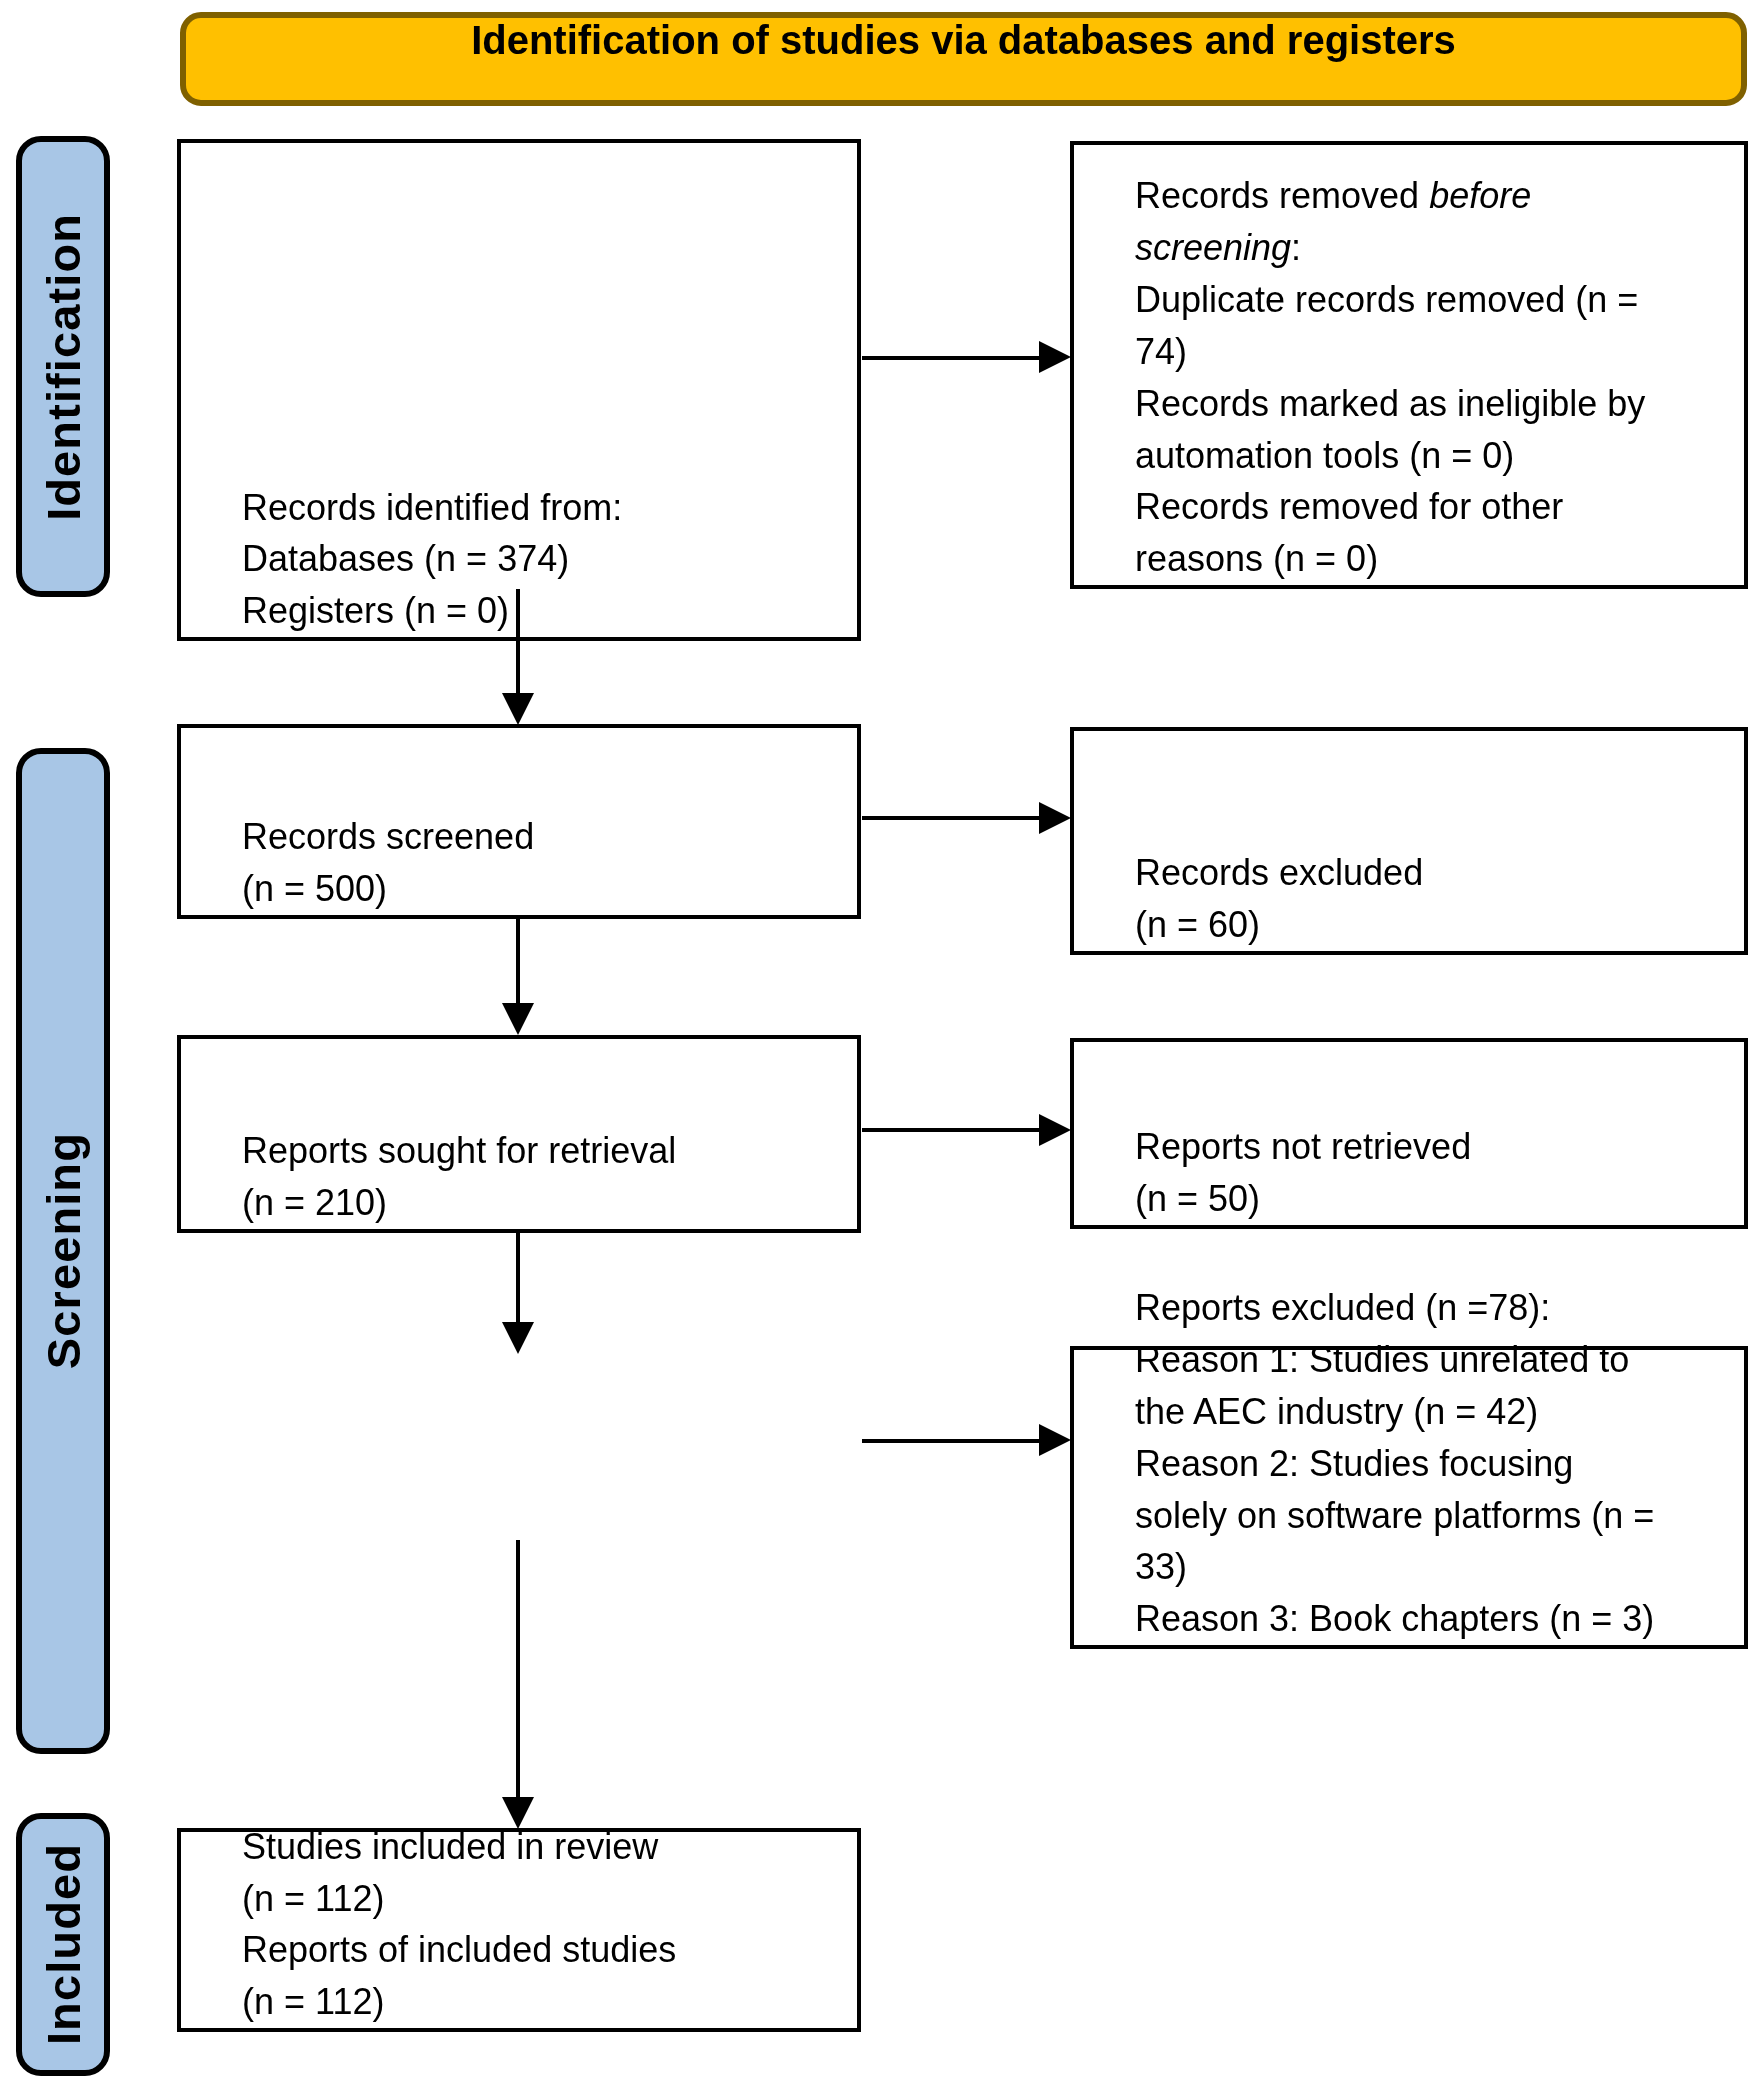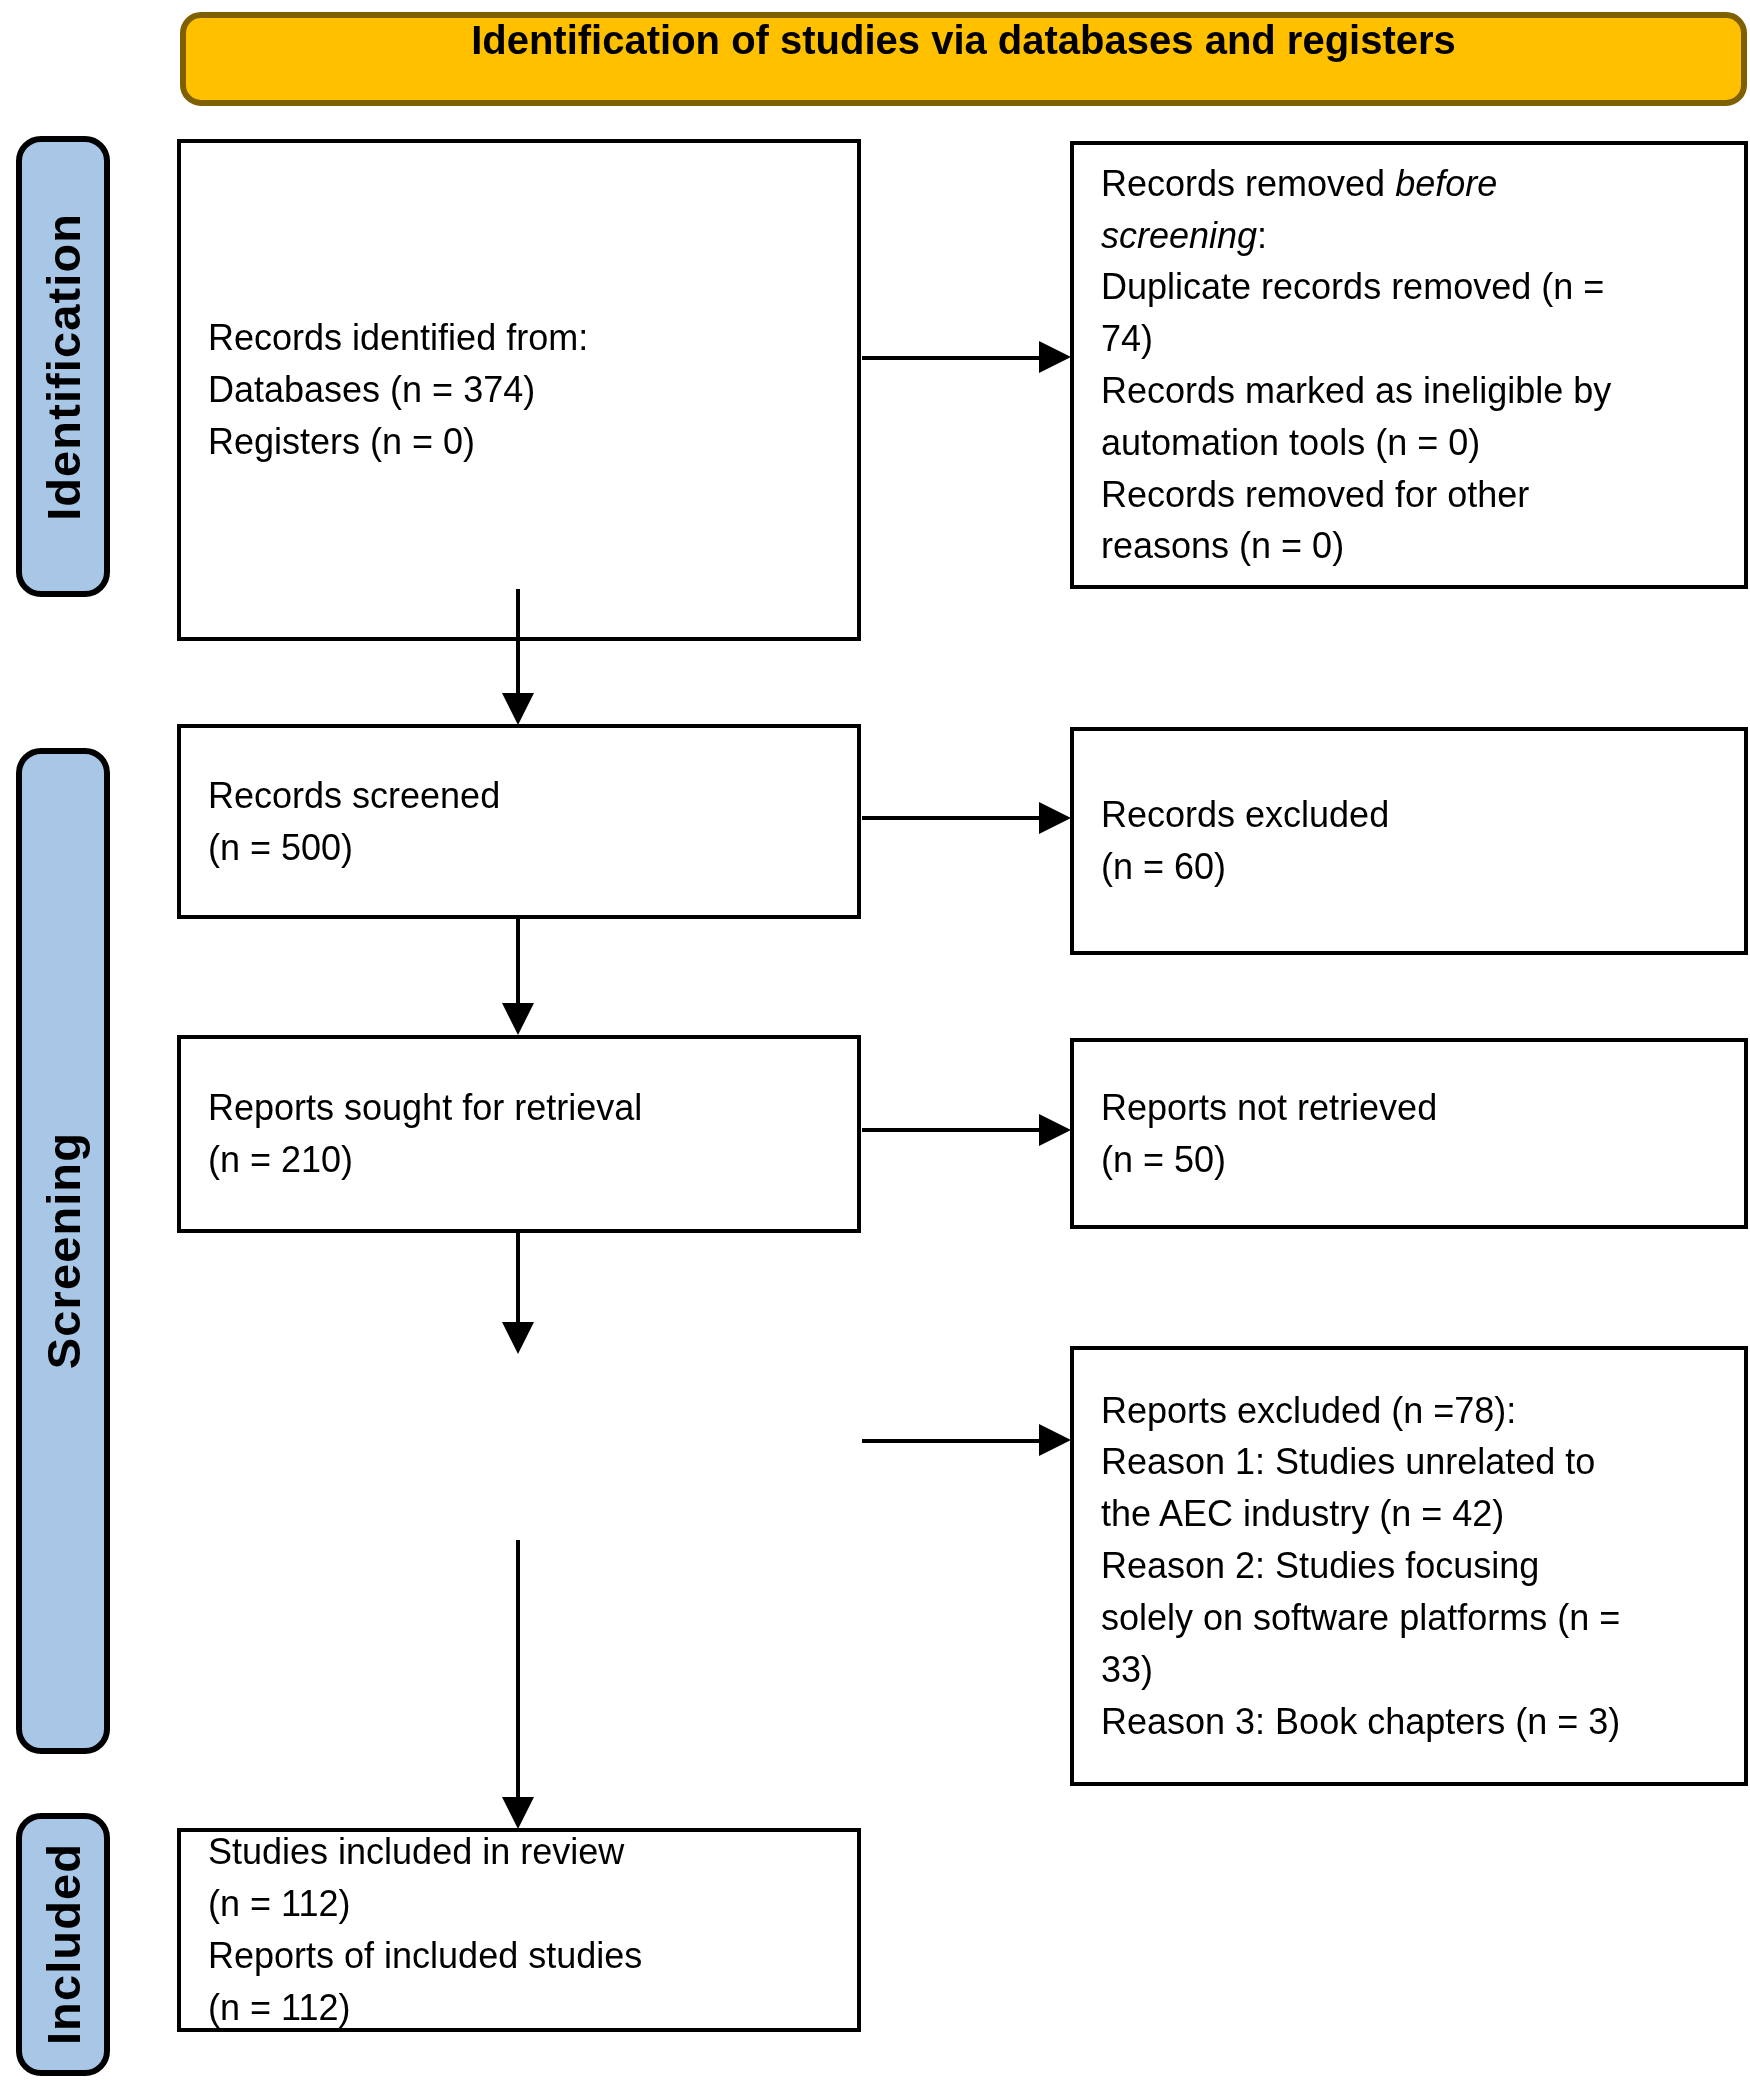--- a/index.html
+++ b/index.html
@@ -45,35 +45,35 @@
   .stage-identification { top: 136px;  height: 461px;  }
   .stage-screening      { top: 748px; height: 1006px; }
   .stage-included       { top: 1813px; height: 263px;  }
 
   
   .fbox {
     position: absolute;
     background: #ffffff;
     border: 4.9px solid #000000;
     box-sizing: border-box;
-    display: flex; align-items: center;
+    display: flex; align-items: flex-end;
     font-size: 36px; line-height: 1.44;
-    padding-left: 27px; padding-right: 19.6px;
+    padding-left: 61px; padding-right: 19.6px;
   }
   .fbox .txt { white-space: pre-line; }
   .fbox .italic { font-style: italic; white-space: pre-line; }
 
   .box-identified       { left: 177px;  top: 139px;  width: 684px; height: 502px; }
   .box-removed          { left: 1070px; top: 141px;  width: 678px; height: 448px; }
   .box-screened         { left: 177px;  top: 724px; width: 684px; height: 195px; }
   .box-excluded         { left: 1070px; top: 727px; width: 678px; height: 228px; }
   .box-sought           { left: 177px;  top: 1035px; width: 684px; height: 198px; }
   .box-notretrieved     { left: 1070px; top: 1038px; width: 678px; height: 191px; }
   .box-assessed         { left: 177px;  top: 1353px; width: 684px; height: 187px; }
-  .box-reports-excluded { left: 1070px; top: 1346px; width: 678px; height: 440px; }
+  .box-reports-excluded { left: 1070px; top: 1346px; width: 678px; height: 303px; }
   .box-included         { left: 177px;  top: 1828px; width: 684px; height: 204px; }
 
   
   .arrow-line {
     position: absolute;
     background: var(--line-color, #000000);
   }
   .head-right {
     position: absolute;
     width: 0; height: 0;

